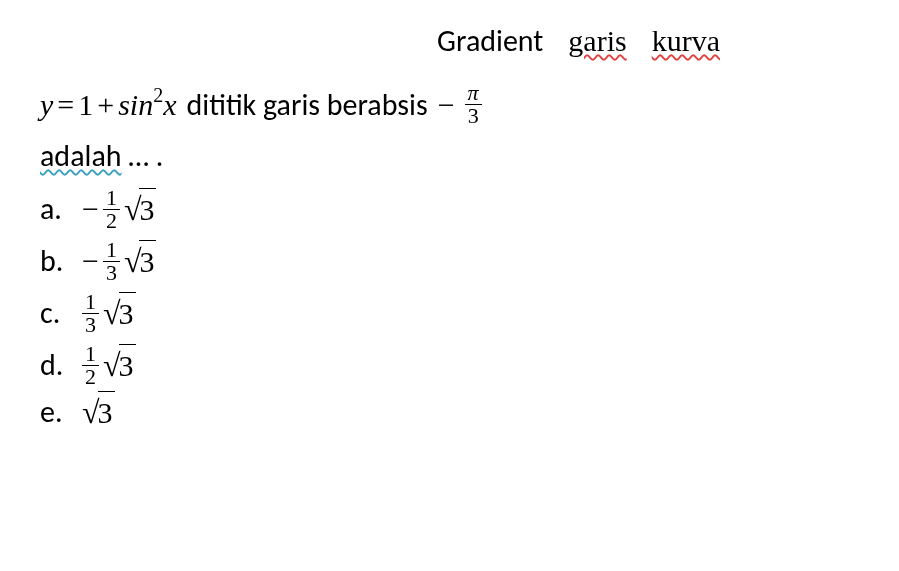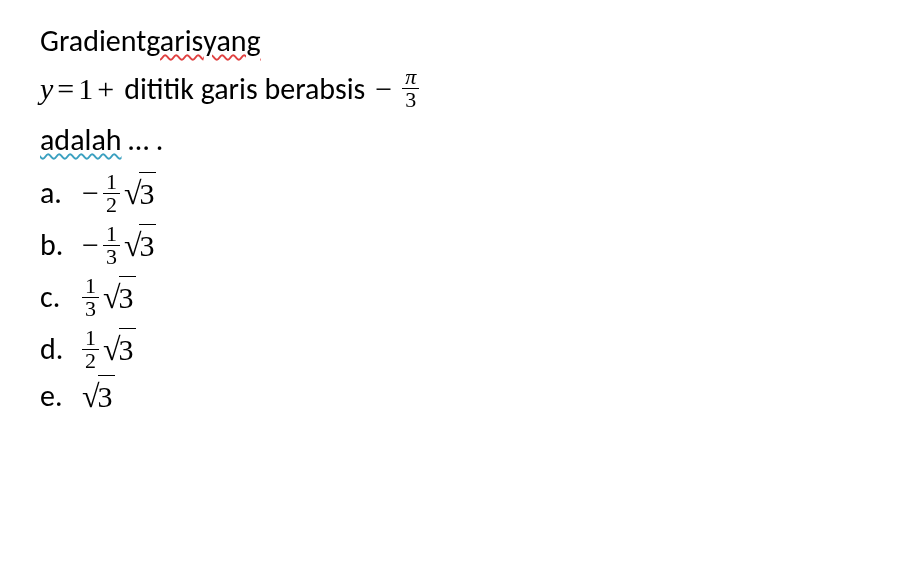--- a/index.html
+++ b/index.html
@@ -12,37 +12,39 @@
       font-family: 'Calibri', 'Arial', sans-serif;
       font-size: 30px;
       color: #000;
       padding: 20px 40px;
       width: 899px;
       height: 571px;
       line-height: 1.4;
     }
     .question-line1 {
       display: flex;
-      justify-content: flex-start;
+      justify-content: flex-end;
       width: 680px;
-      margin-bottom: 4px;
+      margin-bottom: 20px;
+      gap: 25px;
     }
     .question-line2 {
       display: flex;
       align-items: center;
       gap: 10px;
       margin-bottom: 8px;
     }
     .question-line3 {
       margin-bottom: 4px;
     }
     .wavy-red {
       text-decoration: underline wavy #e04040;
       text-decoration-thickness: 1.5px;
       text-underline-offset: 3px;
+      font-family: Liberation Serif, serif;
     }
     .wavy-blue {
       text-decoration: underline;
       text-decoration-style: wavy;
       text-decoration-color: #3aa0c0;
       text-decoration-thickness: 1.5px;
       text-underline-offset: 3px;
     }
     .math-italic {
       font-style: italic;
@@ -119,29 +121,32 @@
       font-style: italic;
       font-family: 'Cambria Math', 'Times New Roman', serif;
     }
   </style>
 </head>
 <body>
 
 <div class="question-line1">
   <span>Gradient</span>
   <span class="wavy-red">garis</span>
-  <span class="wavy-red">yang</span>
+  <span class="wavy-red">kurva</span>
 </div>
 
 <div class="question-line2">
   <span class="equation">
     <span class="math-italic">y</span>
     <span>=</span>
     <span>1</span>
     <span>+</span>
+    <span>
+      <span class="math-italic">sin</span><span class="sup">2</span><span class="math-italic">x</span>
+    </span>
   </span>
   <span>dititik garis berabsis</span>
   <span class="minus">−</span>
   <span class="frac">
     <span class="num pi">π</span>
     <span class="den">3</span>
   </span>
 </div>
 
 <div class="question-line3">

